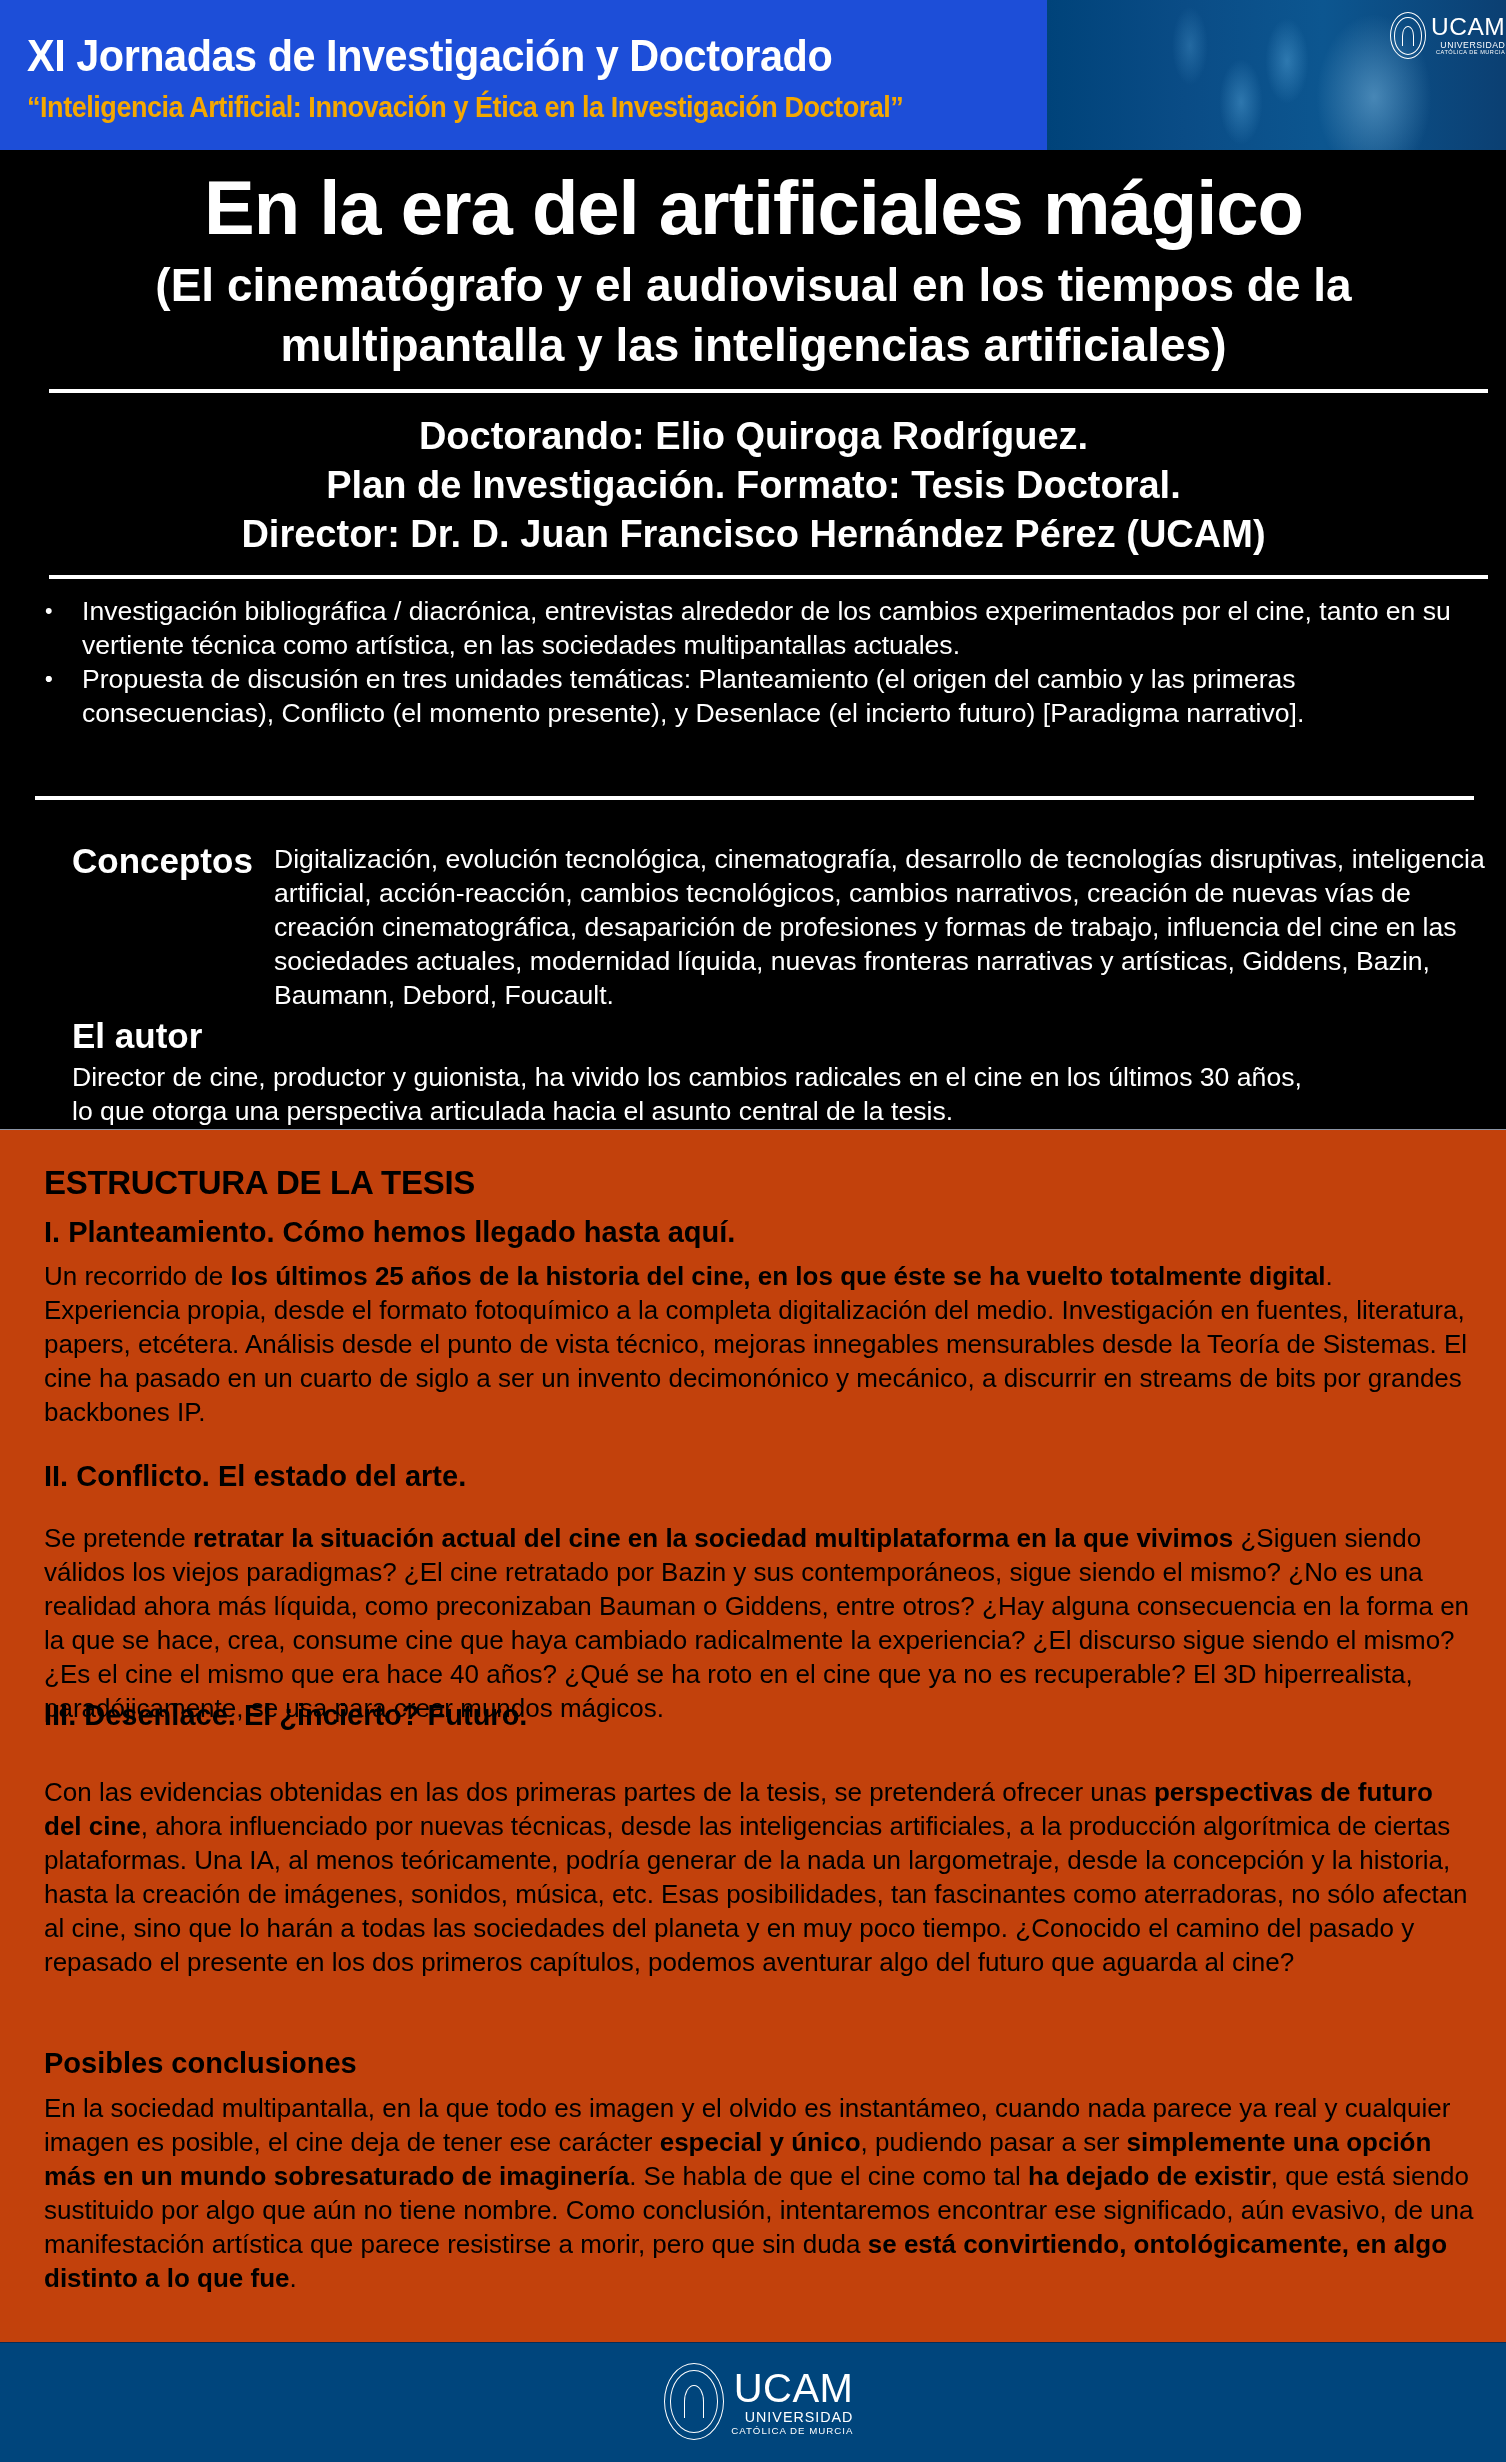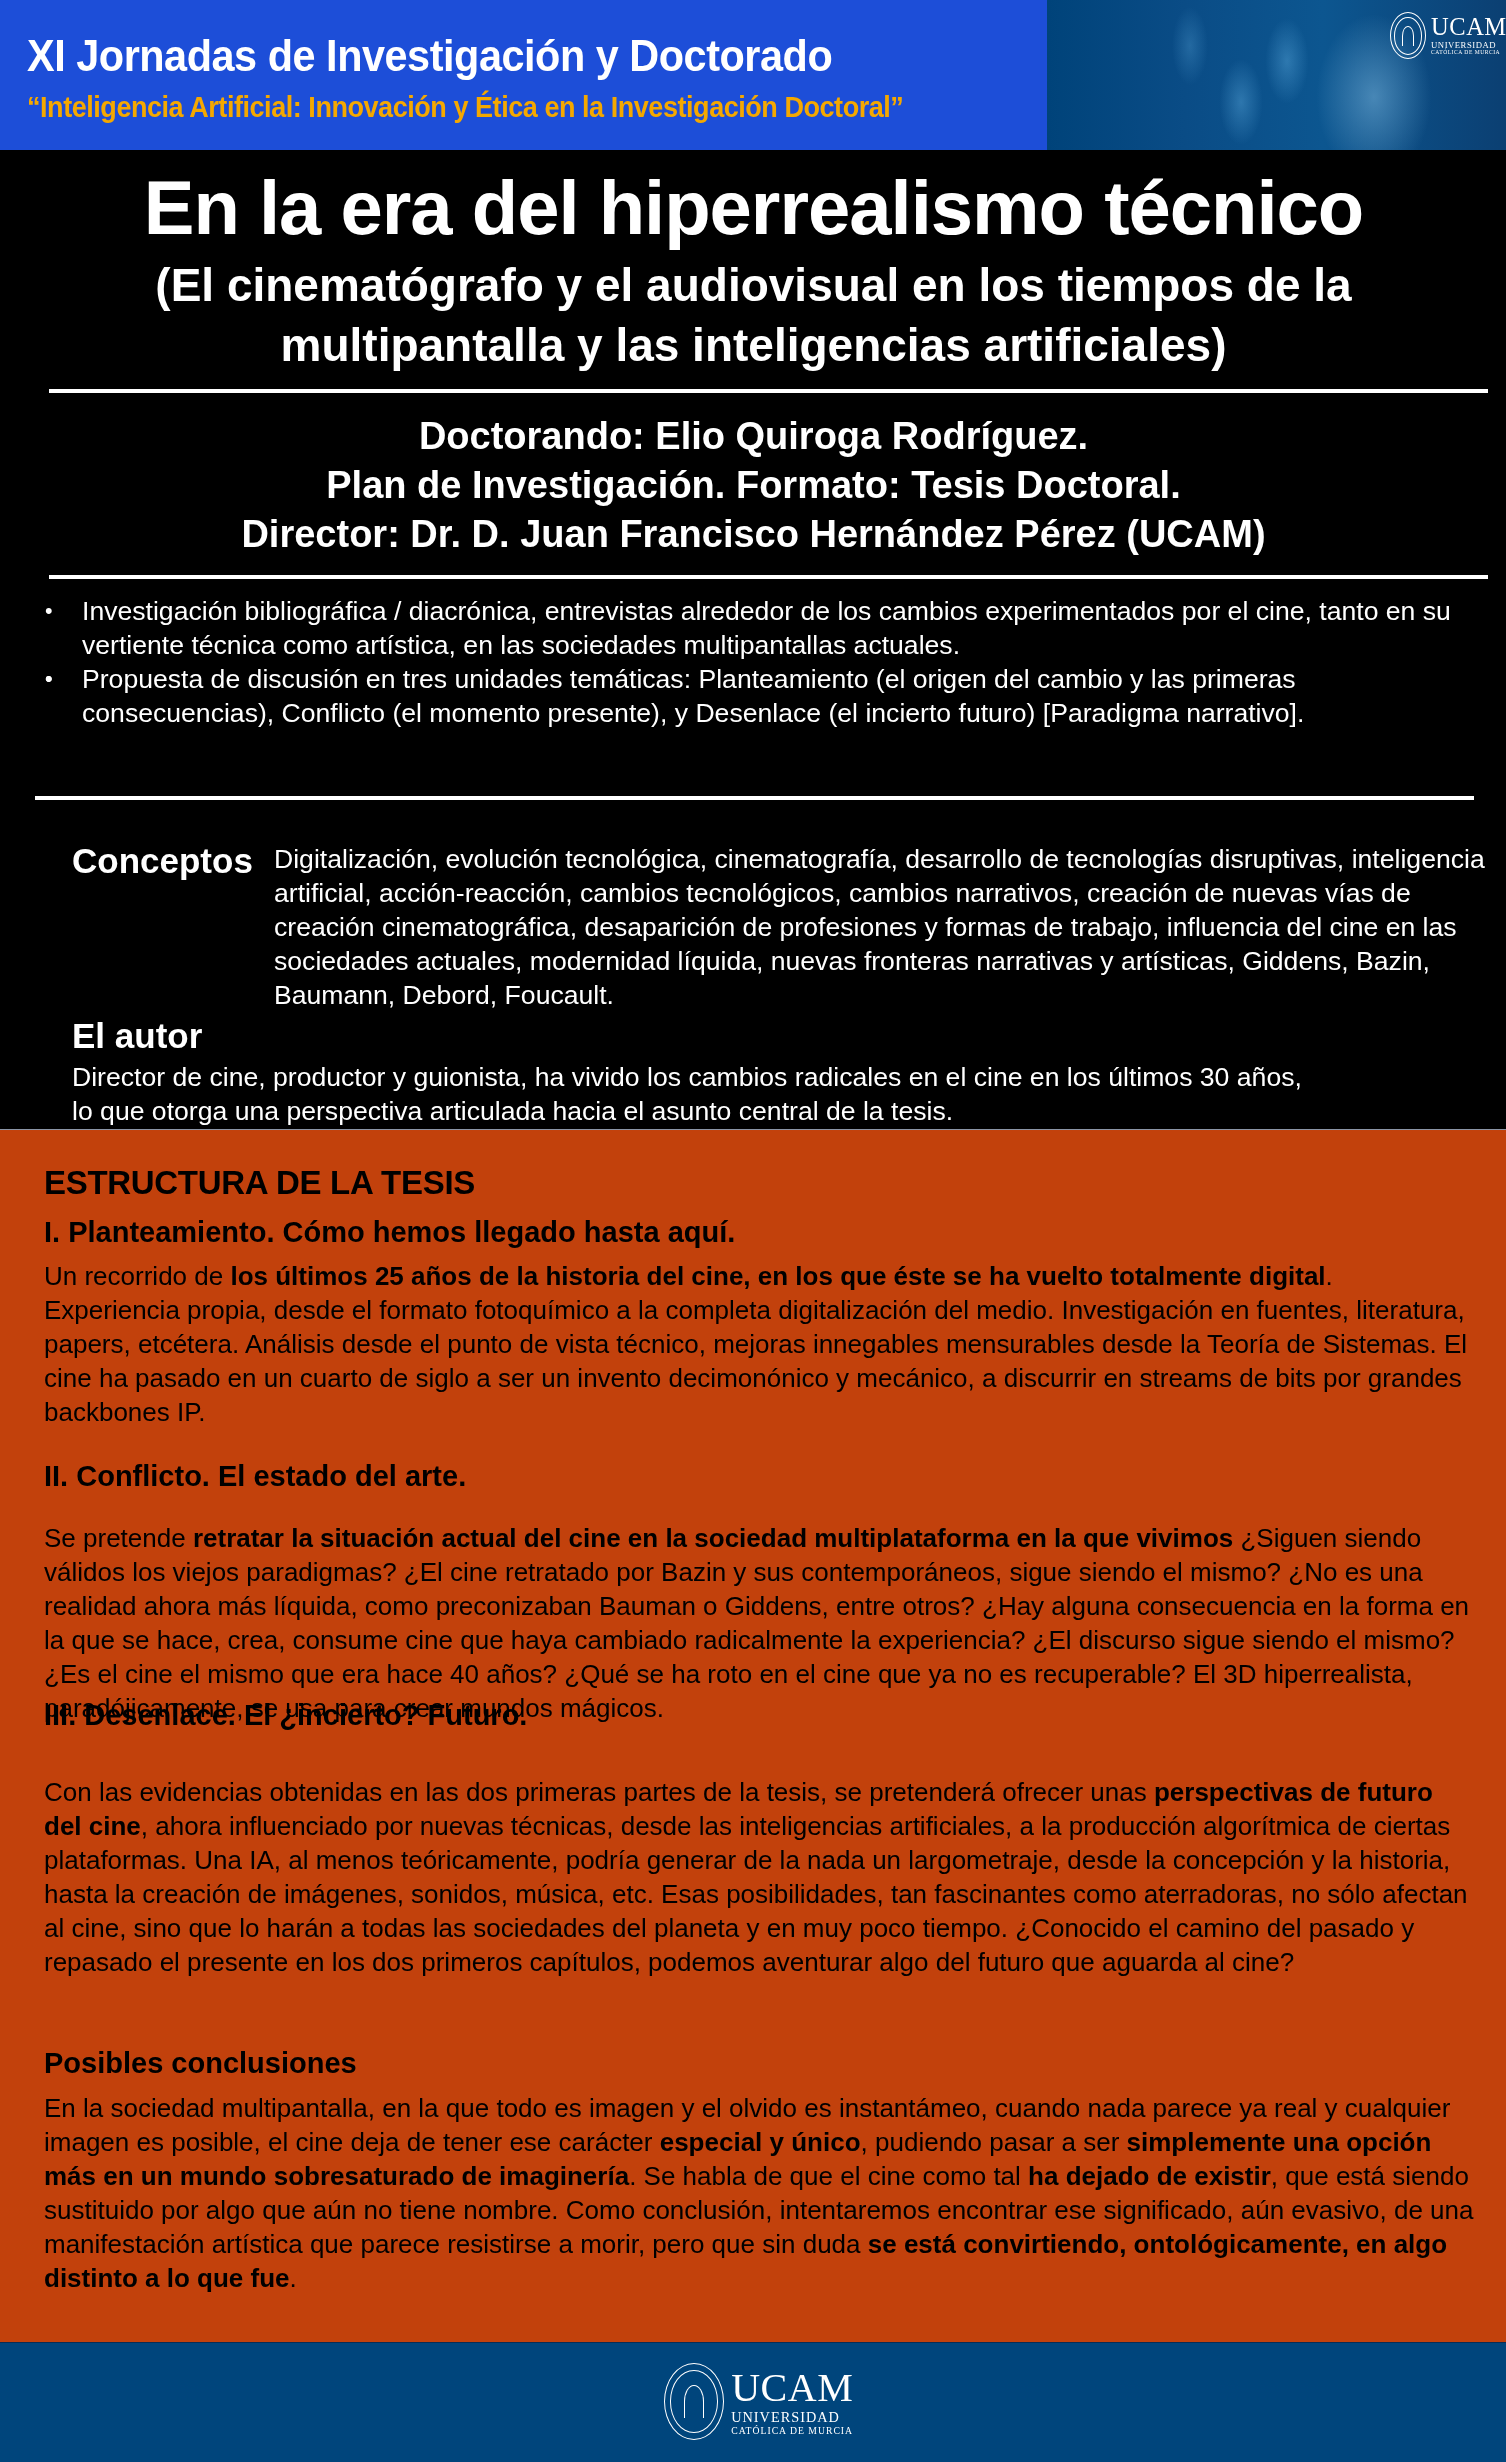--- a/index.html
+++ b/index.html
@@ -41,21 +41,21 @@
     display: flex; align-items: center; justify-content: center; position: relative;
   }
   .seal::after {
     content: ""; position: absolute; inset: 8%; border: 1px solid #ffffff; border-radius: 50%;
   }
   .seal-inner {
     width: 34%; height: 44%; border: 1px solid #fff; border-bottom: none;
     border-radius: 50% 50% 0 0;
   }
   .seal-top { width: 36px; height: 47px; }
-  .logo-text { color: #fff; font-family: Liberation Serif, serif; line-height: 1; }
+  .logo-text { color: #fff; font-family: Liberation Sans, sans-serif; line-height: 1; text-align: right; }
   .logo-top .l1 { font-size: 24.5px; letter-spacing: 0.5px; }
   .logo-top .l2 { font-size: 8.7px; letter-spacing: 0.5px; margin-top: 1px; }
   .logo-top .l3 { font-size: 5.6px; letter-spacing: 0.5px; margin-top: 1px; }
 
   
   .black {
     position: absolute; left: 0; top: 150px; width: 1507px; height: 980px; background: #000;
     color: #fff;
   }
   .main-title {
@@ -154,21 +154,21 @@
       </div>
     <div class="logo-text">
       <div class="l1">UCAM</div>
       <div class="l2">UNIVERSIDAD</div>
       <div class="l3">CATÓLICA DE MURCIA</div>
     </div>
   </div>
 </div>
 
 <div class="black">
-  <div class="main-title">En la era del hiperrealismo técnico</div>
+  <div class="main-title">En la era del artificiales mágico</div>
   <div class="main-subtitle">
     <div>(El cinematógrafo y el audiovisual en los tiempos de la</div>
     <div>multipantalla y las inteligencias artificiales)</div>
   </div>
   <div class="hr hr1"></div>
   <div class="plan">
     <div>Doctorando: Elio Quiroga Rodríguez.</div>
     <div>Plan de Investigación. Formato: Tesis Doctoral.</div>
     <div>Director: Dr. D. Juan Francisco Hernández Pérez (UCAM)</div>
   </div>

